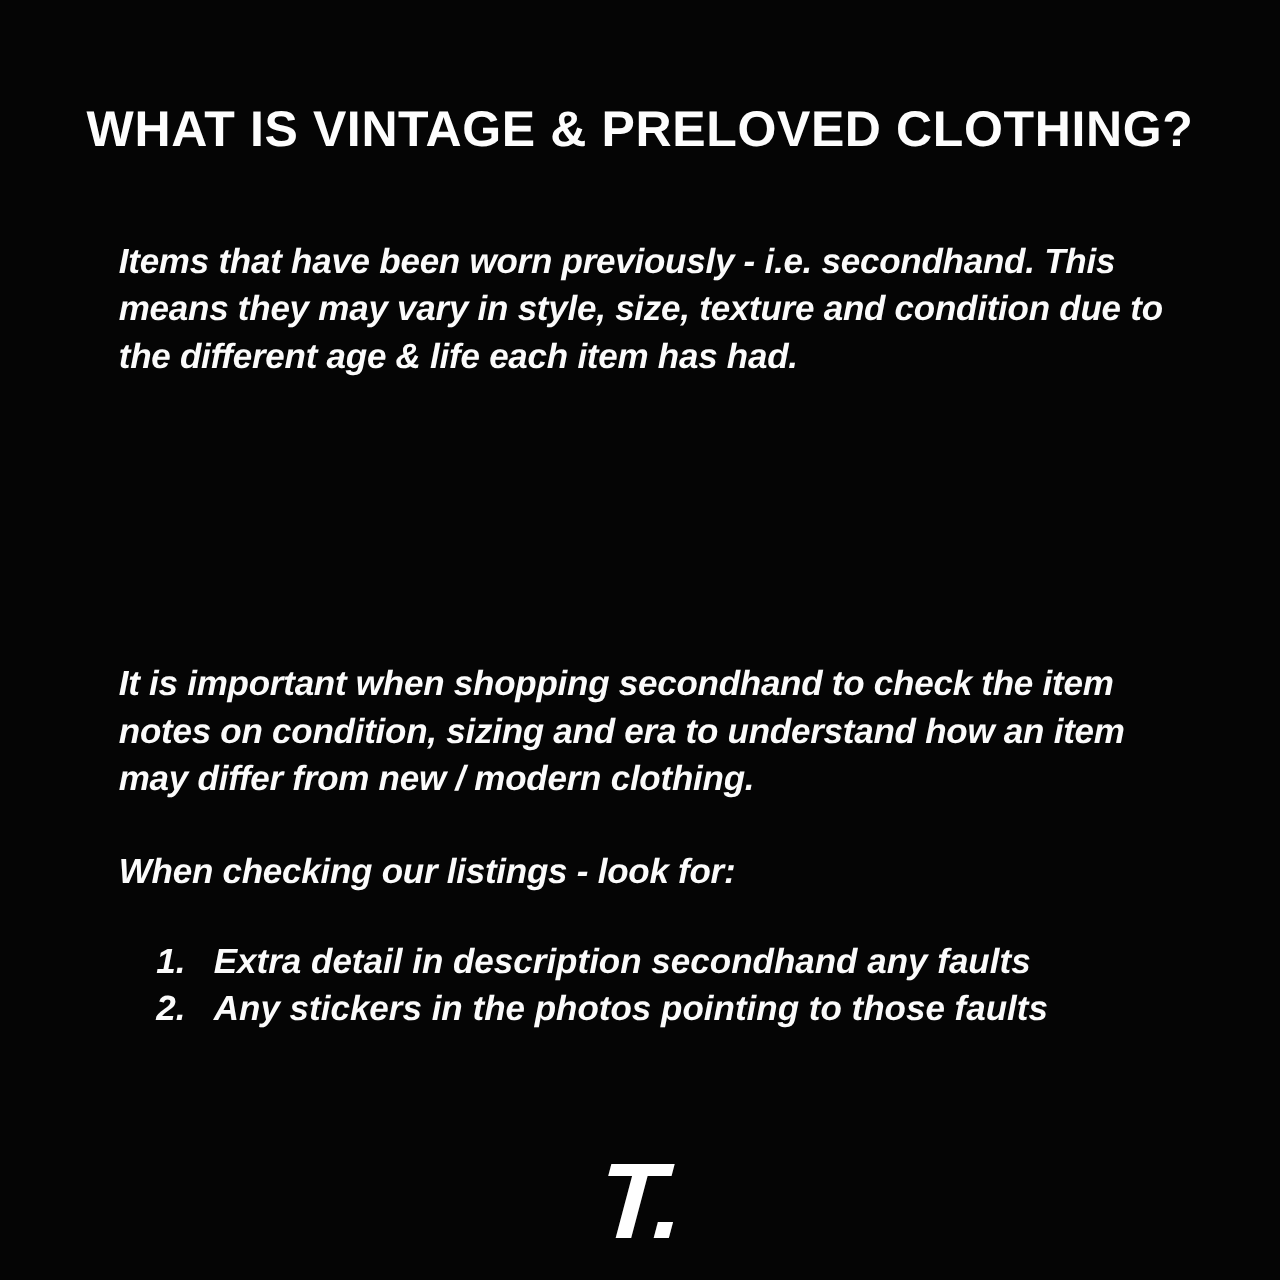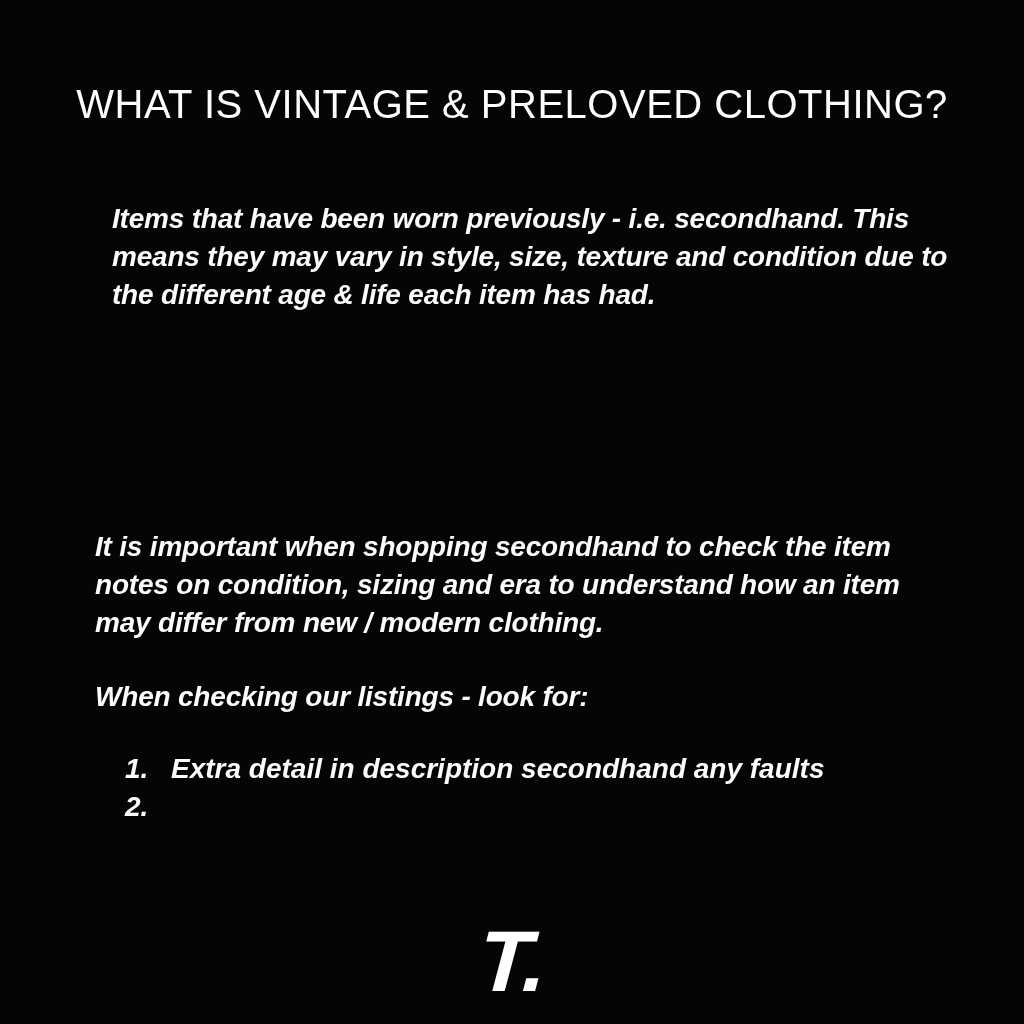--- a/index.html
+++ b/index.html
@@ -14,21 +14,21 @@
     background: #050505;
     overflow: hidden;
     font-family: "Liberation Sans", sans-serif;
     color: #ffffff;
   }
   .heading {
     position: absolute;
     left: 0;
     width: 1024px;
     text-align: center;
-    font-weight: 400;
+    font-weight: 700;
     font-size: 40px;
     line-height: 52px;
     letter-spacing: 0.5px;
     color: #fdfdfd;
   }
   .title { top: 78px; }
   .heading2 {
     top: 374px;
     left: 112px;
     width: 800px;
@@ -37,21 +37,21 @@
     position: absolute;
     left: 95px;
     width: 845px;
     font-style: italic;
     font-weight: bold;
     font-size: 28px;
     line-height: 38px;
     letter-spacing: -0.2px;
     color: #fbfbfb;
   }
-  .para1 { top: 200px; margin-left: 17px; }
+  .para1 { top: 190px; }
   .para2 { top: 528px; }
   .list-intro { top: 678px; }
   .fault-list {
     position: absolute;
     left: 125px;
     top: 750px;
     width: 820px;
     font-style: italic;
     font-weight: bold;
     font-size: 28px;
@@ -94,18 +94,19 @@
 
   <div class="bodytext list-intro">When checking our listings - look for:</div>
 
   <div class="fault-list">
     <div class="row">
       <span class="num">1.</span>
       <span class="txt">Extra detail in description secondhand any faults</span>
     </div>
     <div class="row">
       <span class="num">2.</span>
+      <span class="txt">Any stickers in the photos pointing to those faults</span>
     </div>
   </div>
 
   <div class="logo">T.</div>
 
 </div>
 
 </body></html>

